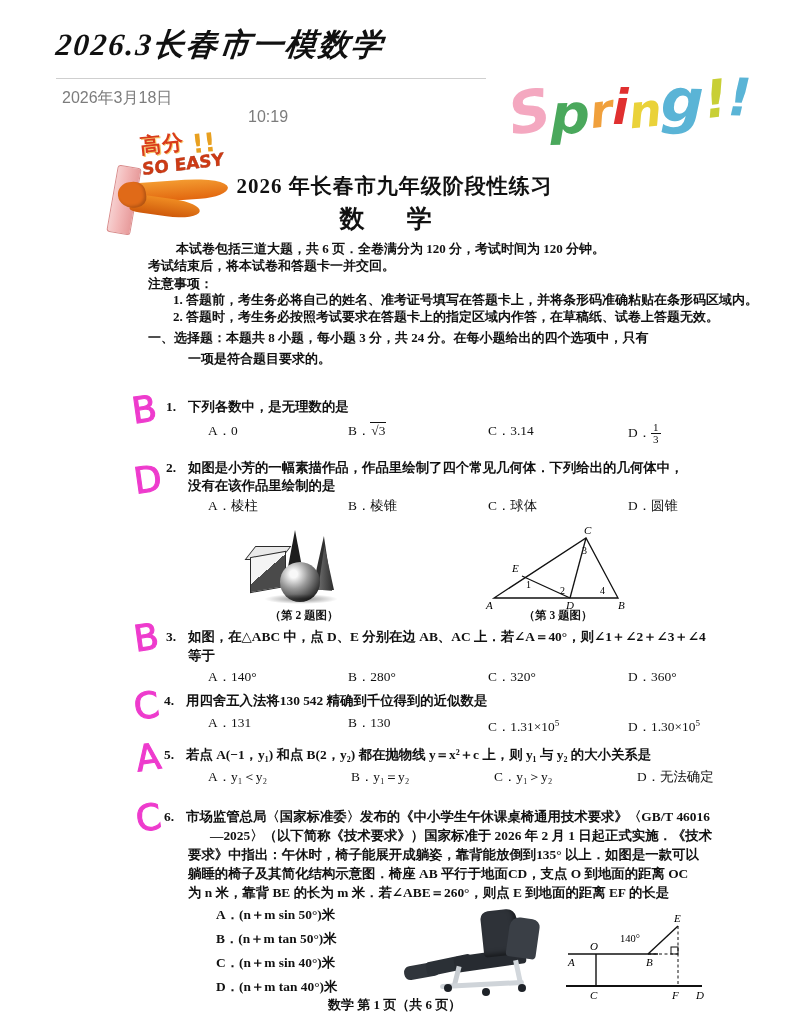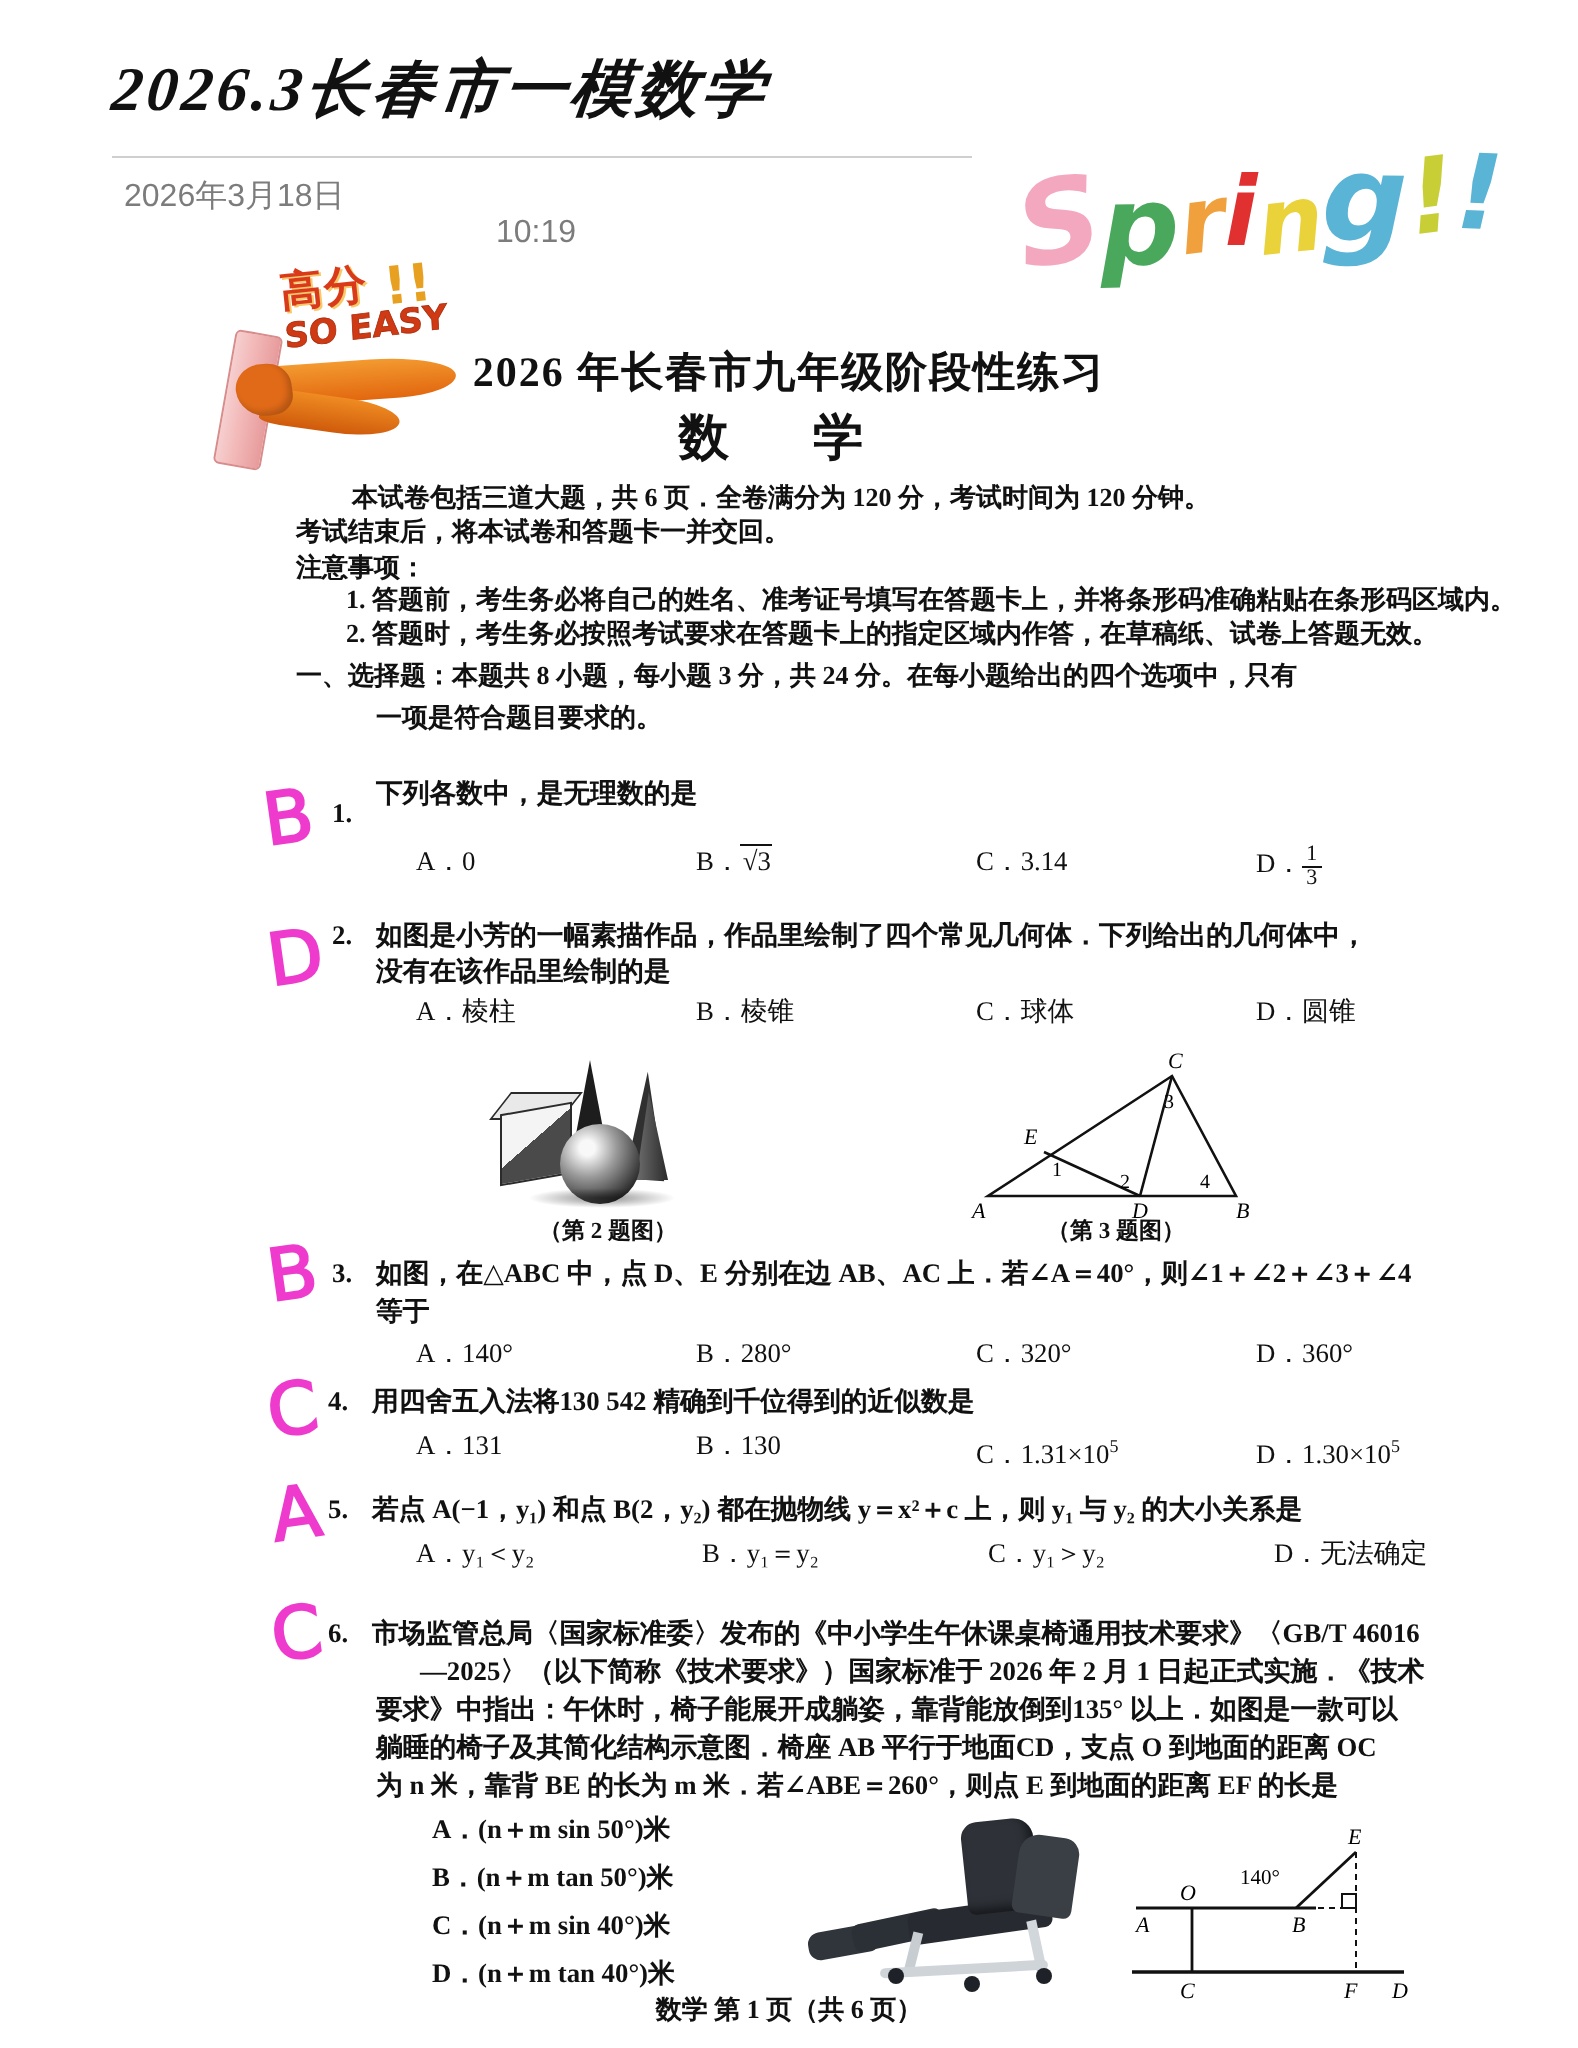--- a/index.html
+++ b/index.html
@@ -235,21 +235,21 @@
       <li>答题时，考生务必按照考试要求在答题卡上的指定区域内作答，在草稿纸、试卷上答题无效。</li>
     </ol>
     <div class="sec-head">一、选择题：本题共 8 小题，每小题 3 分，共 24 分。在每小题给出的四个选项中，只有</div>
     <div class="sec-head">
         <span class="hang">一项是符合题目要求的。</span>
       </div>
   </div>
 
   <div class="hw" style="left:132px;top:392px;">B</div>
   <div class="q" style="left:166px;top:398px;">1.</div>
-  <div class="q" style="left:188px;top:388px;">下列各数中，是无理数的是</div>
+  <div class="q" style="left:188px;top:398px;">下列各数中，是无理数的是</div>
   <div class="q opts" style="left:208px;top:422px;">
     <div class="o">A．0</div>
     <div class="o">B．<span style="border-top:1px solid #111;padding:0 1px;">√<span style="border-top:1px solid #111;">3</span></span></div>
     <div class="o">C．3.14</div>
     <div class="o">D．<span class="frac"><span class="num">1</span><span class="den">3</span></span></div>
   </div>
 
   <div class="hw" style="left:134px;top:462px;">D</div>
   <div class="q" style="left:166px;top:459px;">2.</div>
   <div class="q" style="left:188px;top:459px;">如图是小芳的一幅素描作品，作品里绘制了四个常见几何体．下列给出的几何体中，</div>

